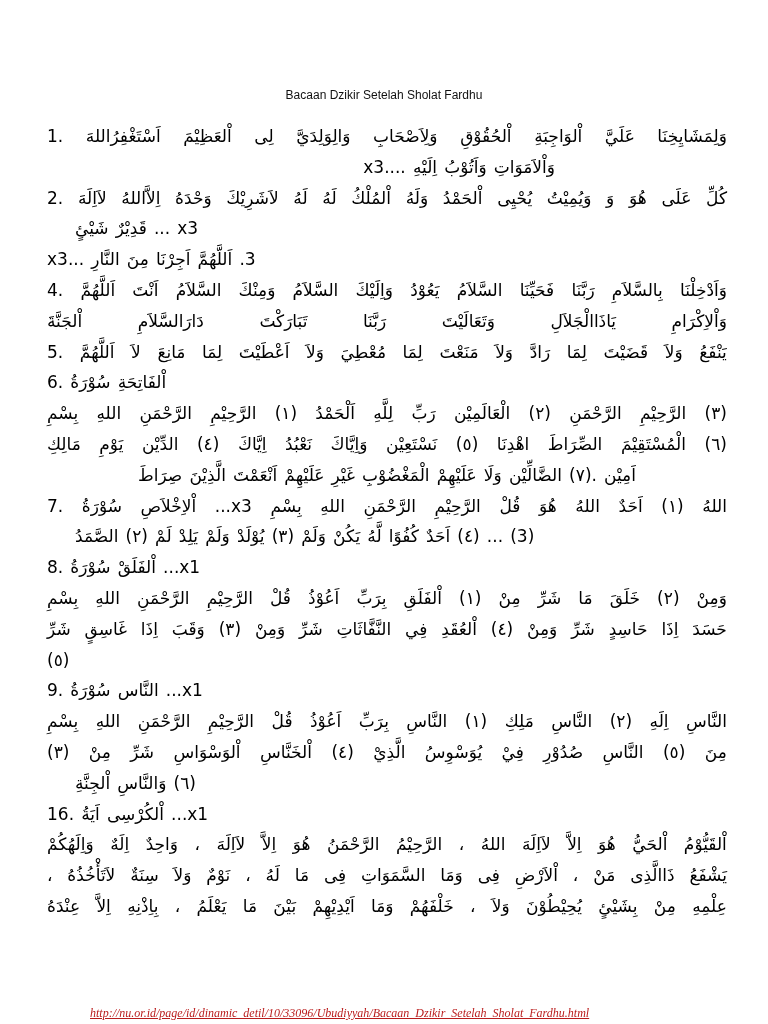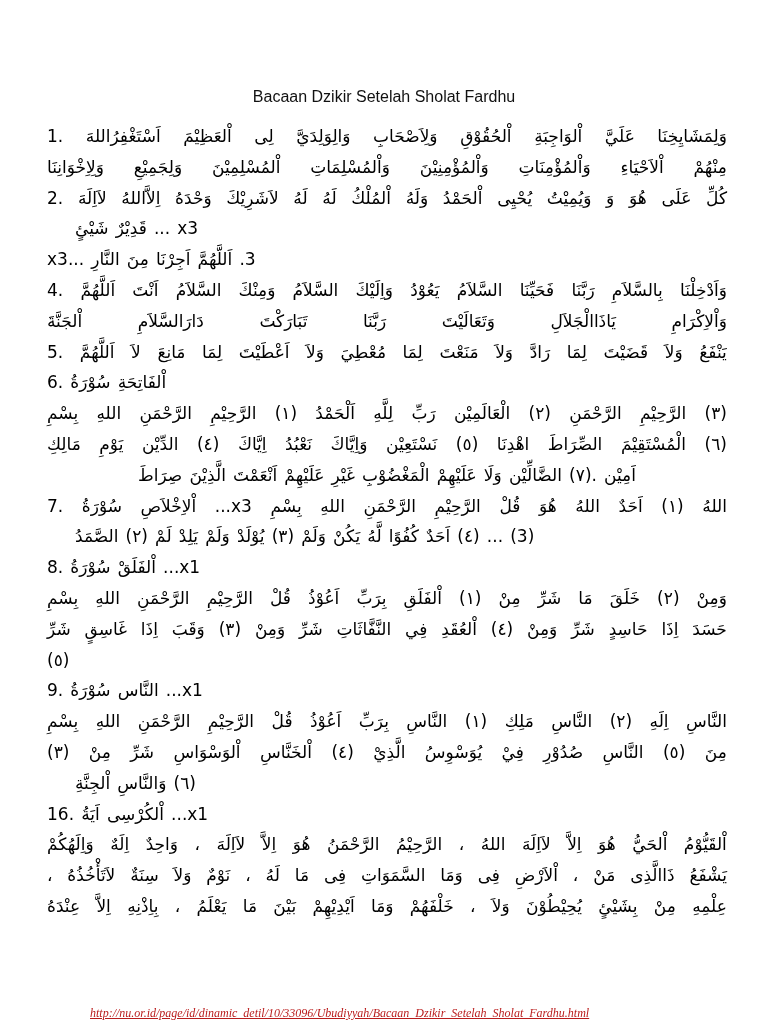--- a/index.html
+++ b/index.html
@@ -2,21 +2,21 @@
 <html><head>
 <meta charset="utf-8">
 <style>
   html,body{margin:0;padding:0;background:#e8e8e8;}
   #page{
     position:relative;width:768px;height:1024px;background:#ffffff;
     font-family:"DejaVu Sans",sans-serif;color:#000;overflow:hidden;
   }
   #doc-title{
     position:absolute;top:88px;left:0;width:768px;text-align:center;
-    font-family:"Liberation Sans",sans-serif;font-size:16px;color:#111;
+    font-family:"Liberation Sans",sans-serif;font-size:12px;color:#111;
   }
   #doc-lines{
     position:absolute;top:121px;left:47px;width:680px;
   }
   .line{
     display:flex;direction:ltr;align-items:baseline;height:30.8px;
     font-size:17px;line-height:30.8px;white-space:nowrap;
   }
   .line span{unicode-bidi:isolate;}
   .line.j{justify-content:space-between;}
@@ -43,29 +43,25 @@
         <span dir="ltr">اَسْتَغْفِرُاللهَ</span>
         <span dir="ltr">اْلعَظِيْمَ</span>
         <span dir="ltr">لِى</span>
         <span dir="ltr">وَالِوَلِدَيَّ</span>
         <span dir="ltr">وَلِاَصْحَابِ</span>
         <span dir="ltr">اْلحُقُوْقِ</span>
         <span dir="ltr">اْلوَاجِبَةِ</span>
         <span dir="ltr">عَلَيَّ</span>
         <span dir="ltr">وَلِمَشَايِخِنَا</span>
       </div>
-      <div class="line j">
-        <span dir="ltr">وَلِاِخْوَانِنَا</span>
-        <span dir="ltr">وَلِجَمِيْعِ</span>
-        <span dir="ltr">اْلمُسْلِمِيْنَ</span>
-        <span dir="ltr">وَاْلمُسْلِمَاتِ</span>
-        <span dir="ltr">وَاْلمُؤْمِنِيْنَ</span>
-        <span dir="ltr">وَاْلمُؤْمِنَاتِ</span>
-        <span dir="ltr">اْلاَحْيَاءِ</span>
-        <span dir="ltr">مِنْهُمْ</span>
+      <div class="line cr">
+        <span dir="ltr">x3....</span>
+        <span dir="ltr">اِلَيْهِ</span>
+        <span dir="ltr">وَاَتُوْبُ</span>
+        <span dir="ltr">وَاْلاَمَوَاتِ</span>
       </div>
       <div class="line j">
         <span dir="ltr">2.</span>
         <span dir="ltr">لاَاِلَهَ</span>
         <span dir="ltr">اِلاَّاللهُ</span>
         <span dir="ltr">وَحْدَهُ</span>
         <span dir="ltr">لاَشَرِيْكَ</span>
         <span dir="ltr">لَهُ</span>
         <span dir="ltr">لَهُ</span>
         <span dir="ltr">اْلمُلْكُ</span>

